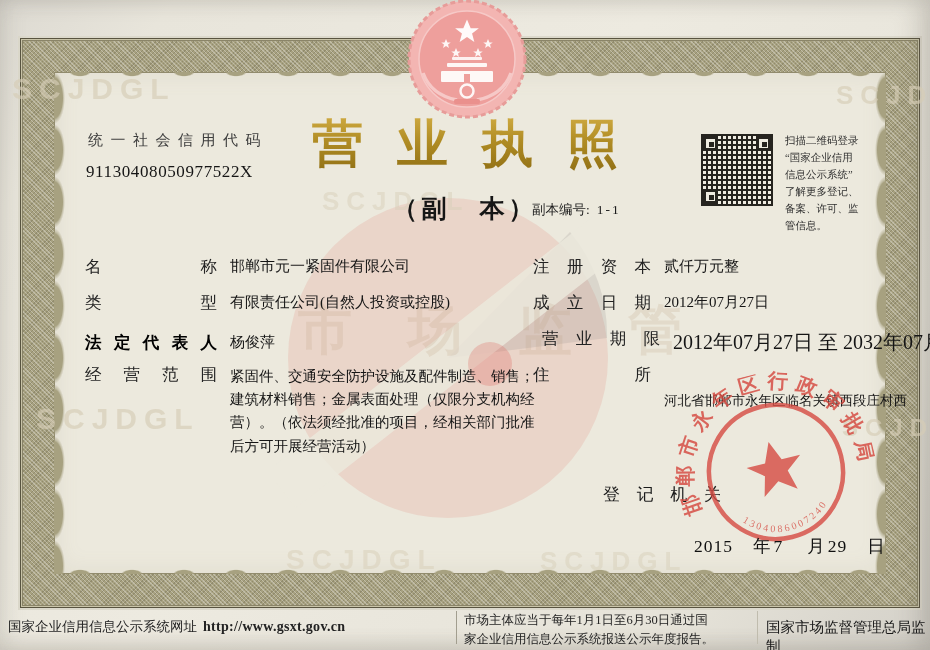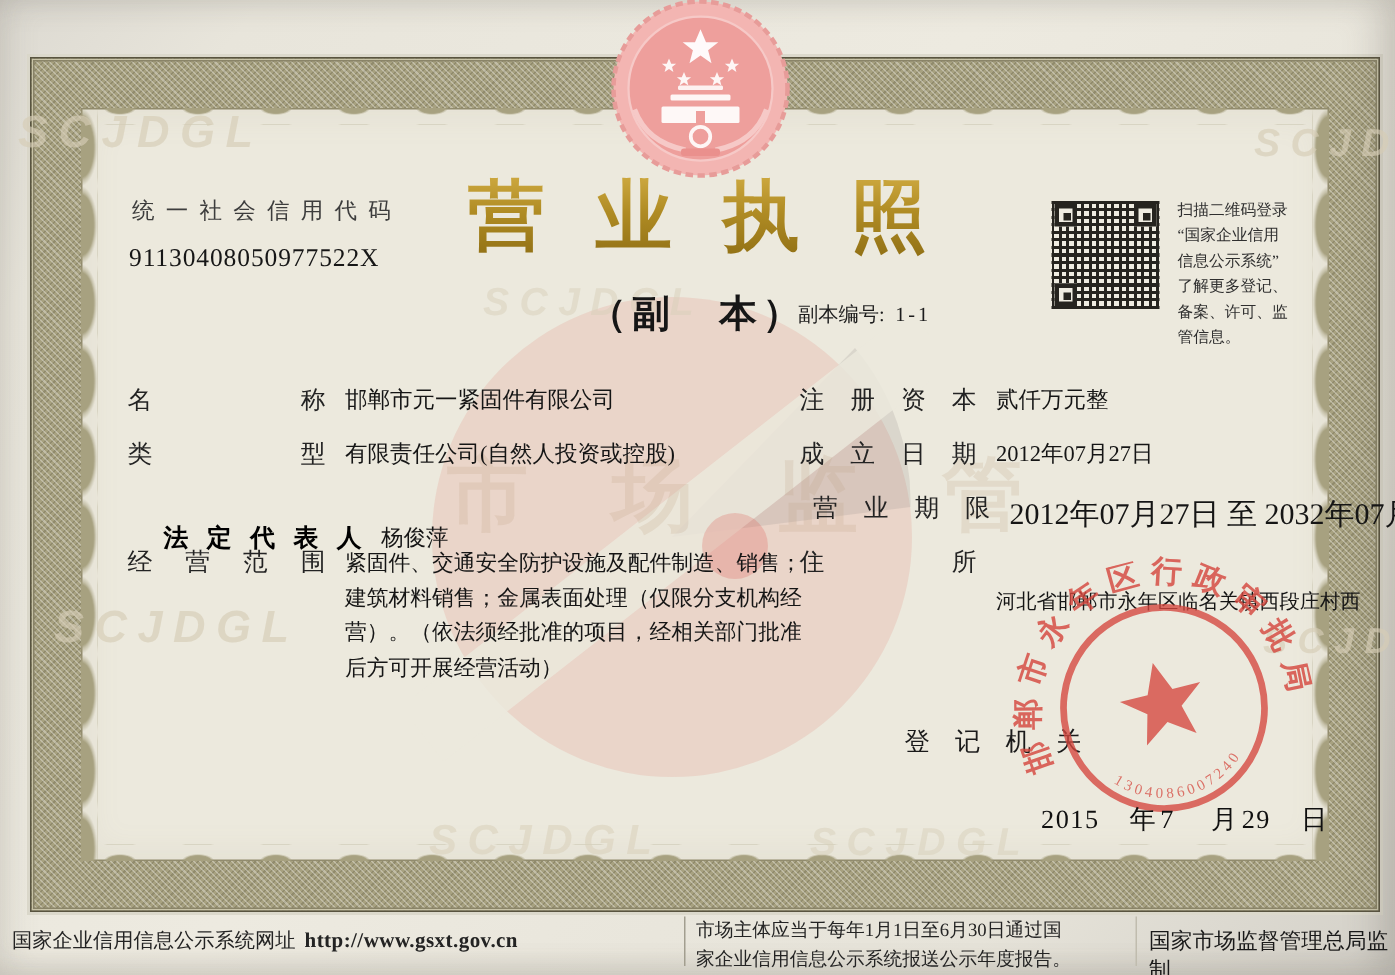--- a/index.html
+++ b/index.html
@@ -28,21 +28,21 @@
     background-size:52px 11px;background-repeat:repeat-x;}
   .sc-left{top:0;bottom:0;left:0;width:11px;
     background:radial-gradient(ellipse 11px 26px at 0px 26px,#a7a180 0 8.5px,rgba(167,161,128,.5) 9.5px,transparent 11px);
     background-size:11px 52px;background-repeat:repeat-y;}
   .sc-right{top:0;bottom:0;right:0;width:11px;
     background:radial-gradient(ellipse 11px 26px at 11px 26px,#a7a180 0 8.5px,rgba(167,161,128,.5) 9.5px,transparent 11px);
     background-size:11px 52px;background-repeat:repeat-y;}
 
   
   .g{position:absolute;letter-spacing:7px;color:rgba(213,205,182,.65);font-weight:600;
-     font-family:"Liberation Sans","DejaVu Sans",sans-serif;z-index:3;font-style:italic;}
+     font-family:"Liberation Sans","DejaVu Sans",sans-serif;z-index:3;}
   .g1{left:12px;top:72px;font-size:30px;}
   .g2{left:36px;top:402px;font-size:30px;}
   .g3{left:322px;top:186px;font-size:26px;color:rgba(216,208,186,.5);}
   .g4{left:836px;top:80px;font-size:26px;}
   .g5{left:842px;top:414px;font-size:24px;}
   .g6{left:286px;top:544px;font-size:28px;color:rgba(216,208,186,.55);}
   .g7{left:540px;top:546px;font-size:26px;color:rgba(216,208,186,.5);}
   .emboss{position:absolute;left:298px;top:294px;font-size:54px;font-weight:700;letter-spacing:56px;
     color:rgba(190,160,132,.20);z-index:2;}
   .samr{position:absolute;left:276px;top:186px;width:344px;height:344px;z-index:1;}
@@ -69,21 +69,21 @@
   .qr .f{position:absolute;width:15px;height:15px;border:3px solid #26241f;background:#efece1;box-sizing:border-box;}
   .qr .f::after{content:'';position:absolute;left:3px;top:3px;width:5px;height:5px;background:#26241f;}
   .f-tl{left:2px;top:2px;} .f-tr{right:2px;top:2px;} .f-bl{left:2px;bottom:2px;}
   .qrtext{position:absolute;left:785px;top:132px;width:98px;font-size:10.5px;line-height:1.62;color:#2f2f2f;z-index:4;}
 
   
   .row{position:absolute;display:flex;align-items:flex-start;z-index:4;}
   .flabel{width:132px;text-align:justify;text-align-last:justify;font-size:16.5px;color:#232323;flex:none;}
   .flabel.bold{font-weight:700;color:#000;}
   .fval{font-size:15px;color:#151515;margin-left:13px;white-space:nowrap;margin-top:1px;}
-  .r-l1{left:85px;top:256px;} .r-l2{left:85px;top:292px;} .r-l3{left:85px;top:348px;margin-left:24px;} .r-l4{left:85px;top:364px;}
+  .r-l1{left:85px;top:256px;} .r-l2{left:85px;top:292px;} .r-l3{left:85px;top:332px;} .r-l4{left:85px;top:364px;}
   .r-r1{left:533px;top:256px;} .r-r2{left:533px;top:292px;} .r-r3{left:514px;top:328px;margin-left:28px;} .r-r4{left:533px;top:364px;}
   .r-r1 .flabel,.r-r2 .flabel,.r-r3 .flabel,.r-r4 .flabel{width:118px;}
   .val-scope{white-space:normal;width:306px;font-size:14.5px;line-height:1.6;}
   .val-term{font-size:20px;}
   .val-addr{font-size:13.5px;margin-top:28px;}
 
   
   .reglabel{position:absolute;left:603px;top:483px;width:118px;font-size:17px;color:#1a1a1a;
     text-align:justify;text-align-last:justify;z-index:5;}
   .seal{position:absolute;left:676px;top:372px;width:200px;height:200px;transform:rotate(-14deg);opacity:.92;z-index:6;}

